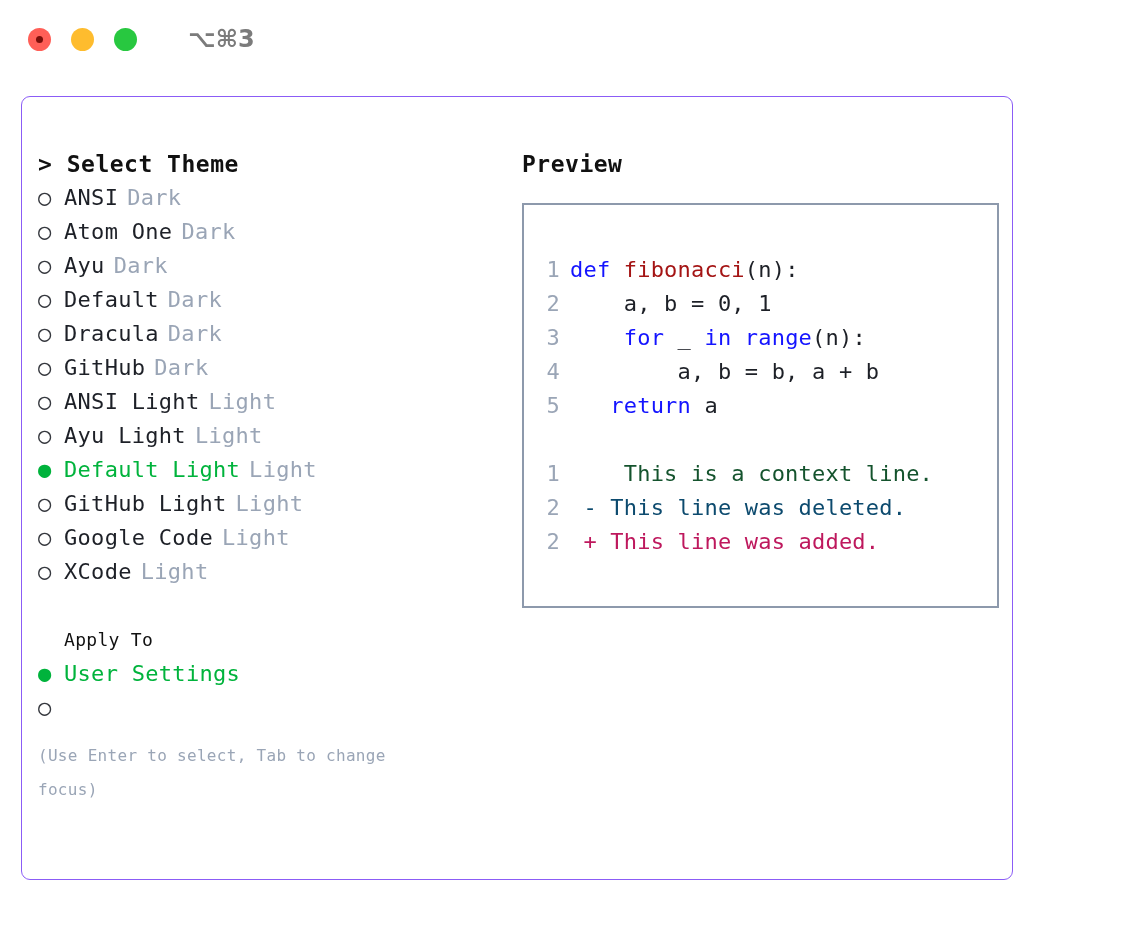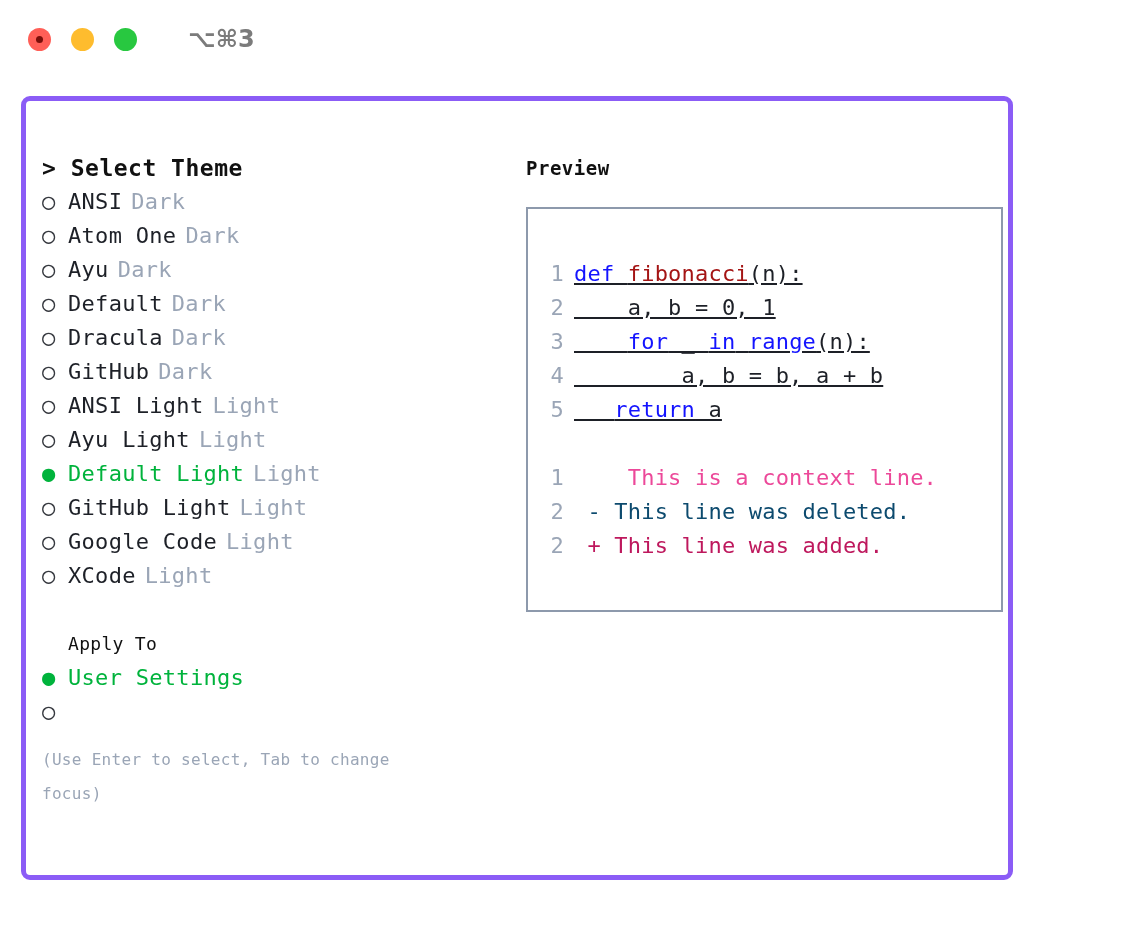--- a/index.html
+++ b/index.html
@@ -66,21 +66,21 @@
     font-family: "DejaVu Sans", "Liberation Sans", sans-serif;
   }
 
   
   .panel {
     position: absolute;
     left: 21px;
     top: 96px;
     width: 992px;
     height: 784px;
-    border: 5px solid #8b5cf6;
+    border: 1px solid #8b5cf6;
     border-radius: 9px;
     box-sizing: border-box;
     background: #ffffff;
   }
 
   .panel-inner {
     position: absolute;
     inset: 0;
     padding: 50px 0 0 16px;
     box-sizing: border-box;
@@ -148,21 +148,21 @@
     width: 410px;
   }
 
   
   .right-col {
     flex: 1 1 auto;
     padding-left: 19px;
     box-sizing: border-box;
   }
   .preview-head {
-    font-size: 19px;
+    font-size: 23px;
     font-weight: bold;
     color: #111111;
     line-height: 34px;
     letter-spacing: 0.5px;
     margin-bottom: 22px;
   }
   .preview-box {
     width: 477px;
     height: 405px;
     border: 2px solid #8d99ac;
@@ -179,24 +179,24 @@
     white-space: pre;
     letter-spacing: 0.2px;
   }
   .lineno {
     width: 22px;
     flex: 0 0 22px;
     text-align: right;
     color: #9aa5b6;
     margin-right: 10px;
   }
-  .code-body { color: #1d2027; text-decoration: underline; }
+  .code-body { color: #1d2027; }
   .kw   { color: #1414ff; }
   .fn   { color: #a41414; }
-  .ctx  { color: #ec4899; }
+  .ctx  { color: #14532d; }
   .del  { color: #0c4a6e; }
   .add  { color: #be185d; }
   .blank-line { height: 34px; }
 </style>
 </head>
 <body>
 
 <div class="window">
 
   <div class="titlebar">

